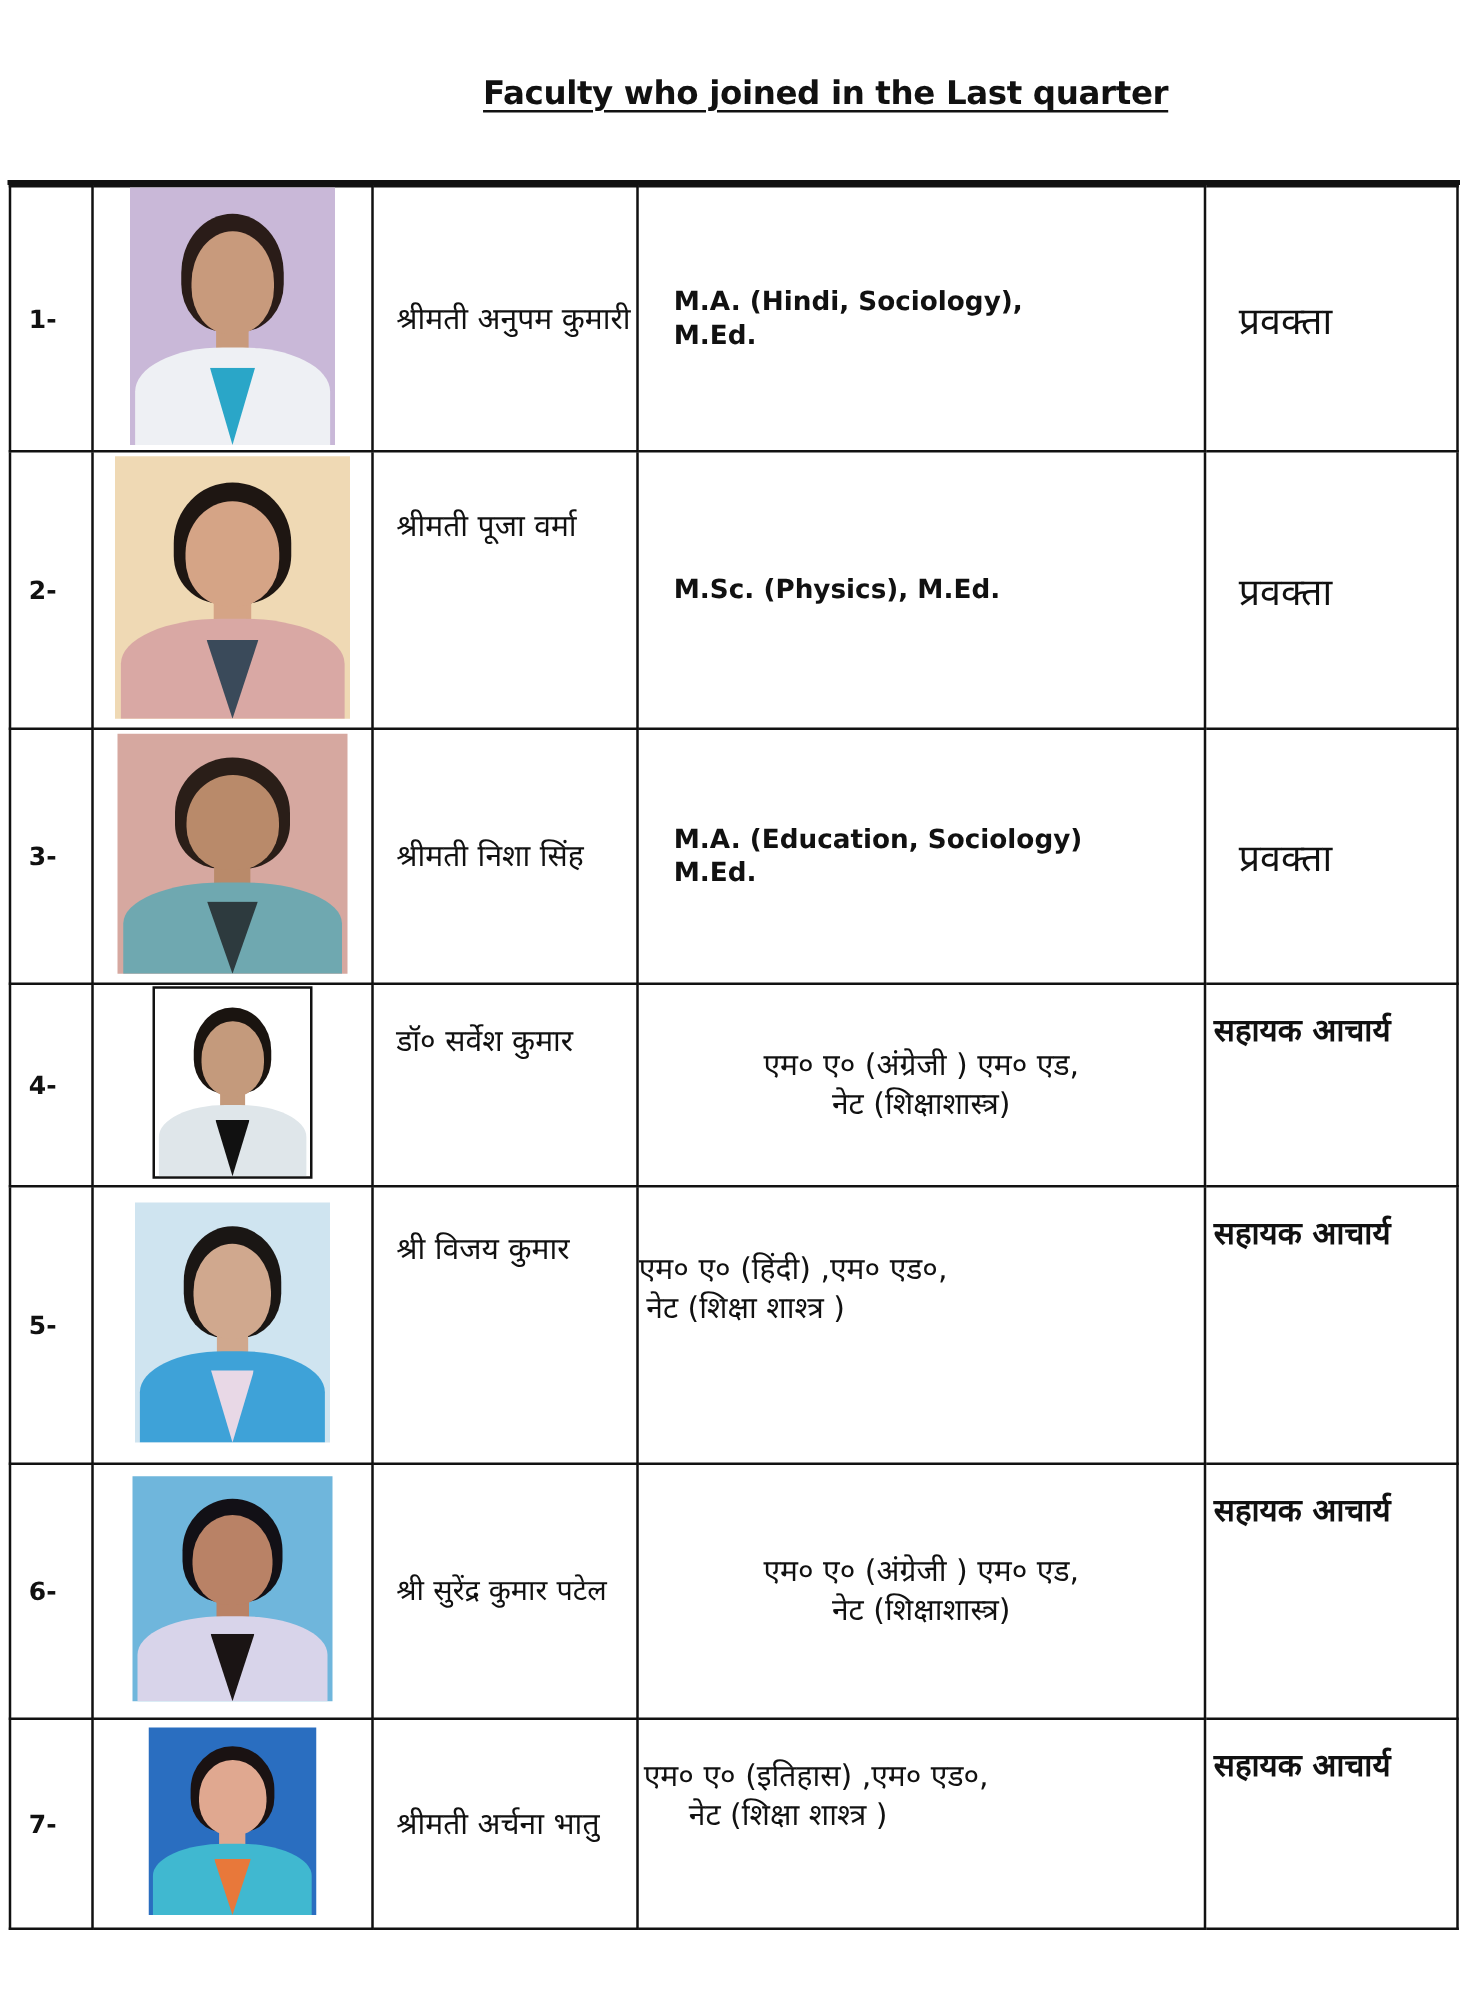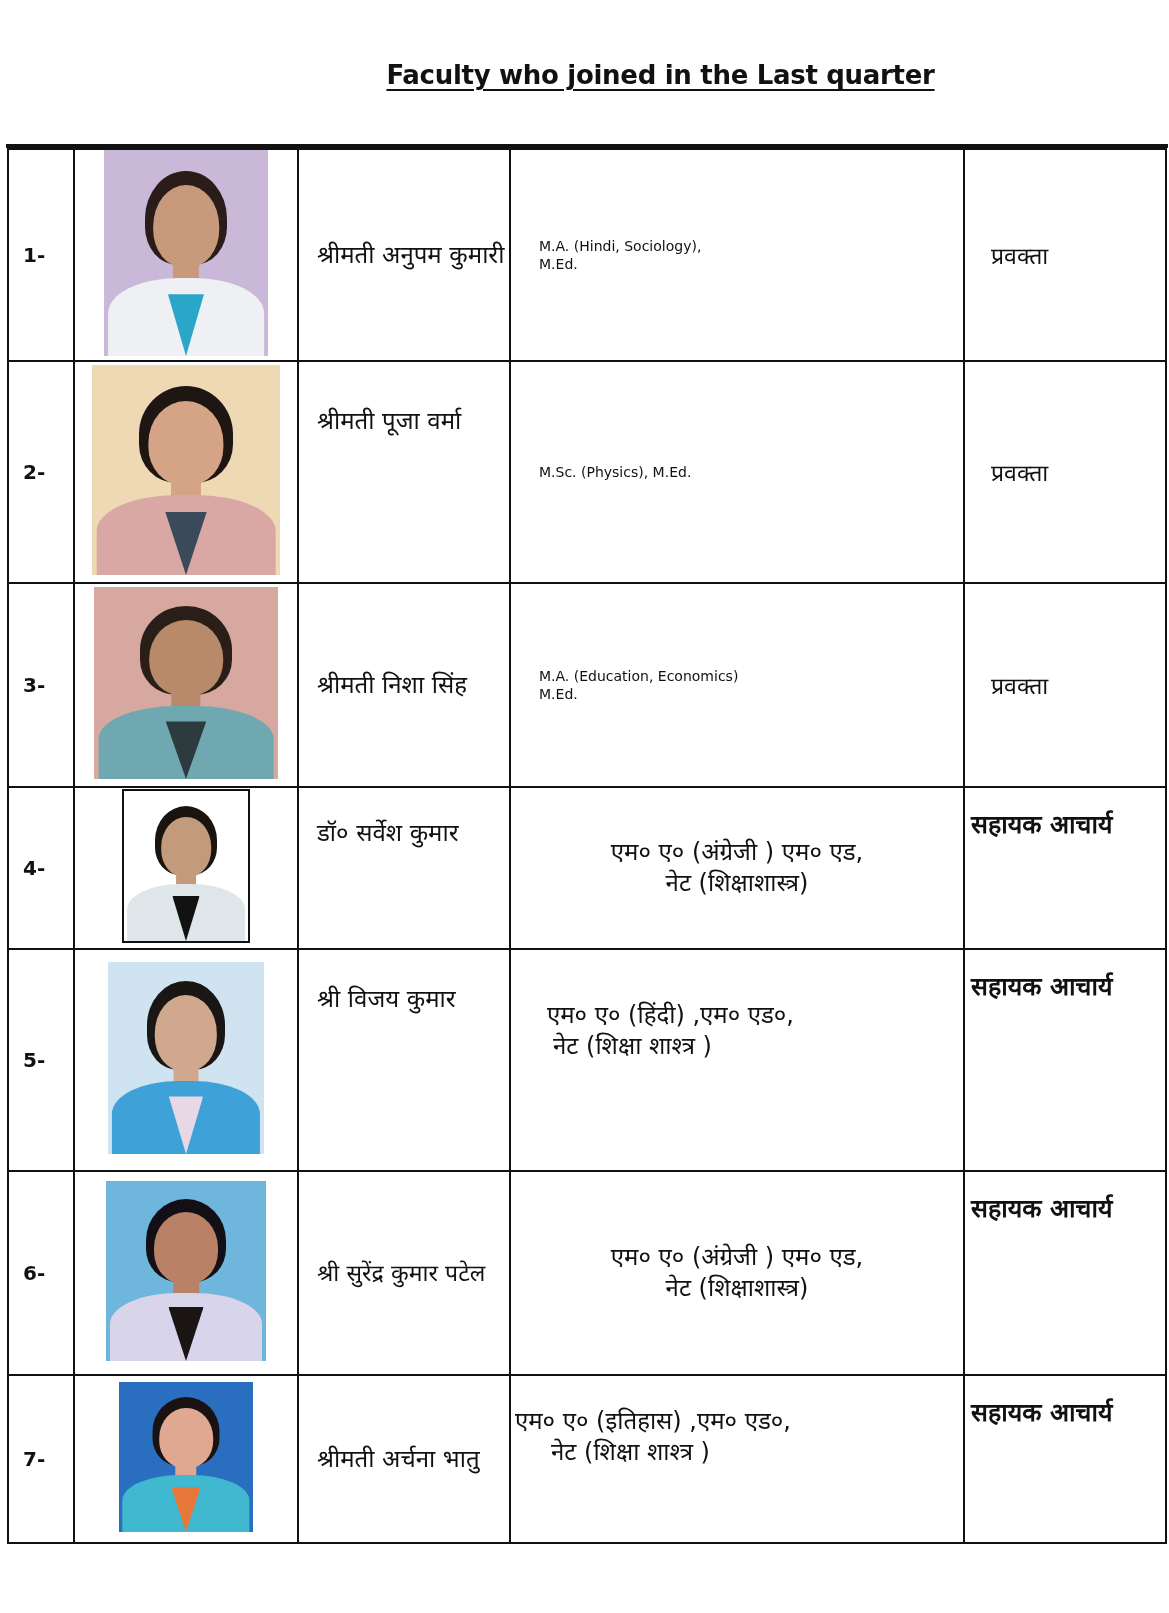--- a/index.html
+++ b/index.html
@@ -39,24 +39,24 @@
     }
     .photo .hair {
       position: absolute; left: 50%; transform: translateX(-50%);
       border-radius: 50% 50% 40% 40%;
     }
     .photo .body {
       position: absolute; left: 50%; transform: translateX(-50%); bottom: 0;
       border-radius: 45% 45% 0 0;
     }
     .name { font-family: "DejaVu Sans", sans-serif; font-size: 24px; padding-left: 18px !important; line-height: 1.25; }
-    .qual { font-family: "DejaVu Sans", sans-serif; font-weight: normal; font-size: 14px; line-height: 1.3; }
+    .qual { font-family: "DejaVu Sans", sans-serif; font-weight: bold; font-size: 21px; line-height: 1.3; }
     .qual.latin { padding-left: 28px !important; }
     .qual.hindi { font-weight: normal; font-size: 24px; }
-    .desig { font-family: "DejaVu Sans", sans-serif; font-size: 23px; padding-left: 26px !important; }
+    .desig { font-family: "DejaVu Sans", sans-serif; font-size: 30px; padding-left: 26px !important; }
     .desig.top { vertical-align: top; padding-top: 18px !important; padding-left: 6px !important; font-weight: bold; font-size: 25px; }
     .qual-line { display: block; }
   </style>
 </head>
 <body>
 
 <div class="title">
   <span>Faculty who joined in the Last quarter</span>
 </div>
 <div class="top-rule"></div>
@@ -93,21 +93,21 @@
       </td>
       <td class="desig">प्रवक्ता</td>
     </tr>
     <tr style="height:204px">
       <td class="sn">3-</td>
       <td class="photo-cell"><div class="photo" aria-label="Photo of Smt. Nisha Singh" style="width: 184px; height: 192px; background: rgb(214, 168, 160);"><div class="hair" style="width: 92px; height: 88.32px; top: 19.2px; background: rgb(42, 30, 24);"></div><div style="position: absolute; left: 50%; transform: translateX(-50%); top: 99.84px; width: 29.44px; height: 26.88px; background: rgb(185, 138, 106);"></div><div class="body" style="width: 174.8px; height: 72.96px; background: rgb(111, 168, 176);">
               <div style="position: absolute; left: 50%; transform: translateX(-50%); bottom: 0px; width: 40.48px; height: 57.6px; background: rgb(45, 58, 62); clip-path: polygon(0px 0px, 100% 0px, 50% 100%);"></div>
             </div><div class="face" style="width: 73.6px; height: 76.8px; top: 32.64px; background: rgb(185, 138, 106);"></div></div></td>
       <td class="name" style="padding-left:22px"><span>श्रीमती निशा सिंह</span></td>
       <td class="qual latin" style="padding-left:24px">
-        <span class="qual-line">M.A. (Education, Economics)</span>
+        <span class="qual-line">M.A. (Education, Sociology)</span>
         <span class="qual-line">M.Ed.</span>
       </td>
       <td class="desig">प्रवक्ता</td>
     </tr>
     <tr style="height:162px">
       <td class="sn">4-</td>
       <td class="photo-cell"><div class="photo" style="border: 2px solid rgb(17, 17, 17); width: 124px; height: 150px; background: rgb(255, 255, 255);" aria-label="Photo of Dr. Sarvesh Kumar"><div class="hair" style="width: 62px; height: 69px; top: 15px; background: rgb(26, 20, 16);"></div><div style="position: absolute; left: 50%; transform: translateX(-50%); top: 78px; width: 19.84px; height: 21px; background: rgb(196, 154, 124);"></div><div class="body" style="width: 117.8px; height: 57px; background: rgb(223, 230, 234);">
               <div style="position: absolute; left: 50%; transform: translateX(-50%); bottom: 0px; width: 27.28px; height: 45px; background: rgb(17, 17, 17); clip-path: polygon(0px 0px, 100% 0px, 50% 100%);"></div>
             </div><div class="face" style="width: 49.6px; height: 60px; top: 25.5px; background: rgb(196, 154, 124);"></div></div></td>
       <td class="name" style="vertical-align:top;padding-top:30px;padding-left:22px"><span>डॉ० सर्वेश कुमार</span></td>
@@ -116,21 +116,21 @@
         <span class="qual-line">नेट (शिक्षाशास्त्र)</span>
       </td>
       <td class="desig top">सहायक आचार्य</td>
     </tr>
     <tr style="height:222px">
       <td class="sn">5-</td>
       <td class="photo-cell"><div class="photo" aria-label="Photo of Shri Vijay Kumar" style="width: 156px; height: 192px; background: rgb(207, 228, 240);"><div class="hair" style="width: 78px; height: 88.32px; top: 19.2px; background: rgb(26, 22, 20);"></div><div style="position: absolute; left: 50%; transform: translateX(-50%); top: 99.84px; width: 24.96px; height: 26.88px; background: rgb(208, 168, 142);"></div><div class="body" style="width: 148.2px; height: 72.96px; background: rgb(62, 162, 216);">
               <div style="position: absolute; left: 50%; transform: translateX(-50%); bottom: 0px; width: 34.32px; height: 57.6px; background: rgb(232, 216, 230); clip-path: polygon(0px 0px, 100% 0px, 50% 100%);"></div>
             </div><div class="face" style="width: 62.4px; height: 76.8px; top: 32.64px; background: rgb(208, 168, 142);"></div></div></td>
       <td class="name" style="padding-left:24px;vertical-align:top;padding-top:34px"><span>श्री विजय कुमार</span></td>
-      <td class="qual hindi" style="padding-left:36px;vertical-align:top;padding-top:50px">
+      <td class="qual hindi" style="vertical-align:top;padding-top:50px">
         <span class="qual-line">एम० ए० (हिंदी) ,एम० एड०,</span>
         <span class="qual-line" style="padding-left:6px">नेट (शिक्षा शाश्त्र )</span>
       </td>
       <td class="desig top" style="padding-top:58px">सहायक आचार्य</td>
     </tr>
     <tr style="height:204px">
       <td class="sn">6-</td>
       <td class="photo-cell"><div class="photo" aria-label="Photo of Shri Surendra Kumar Patel" style="width: 160px; height: 180px; background: rgb(111, 182, 220);"><div class="hair" style="width: 80px; height: 82.8px; top: 18px; background: rgb(18, 16, 22);"></div><div style="position: absolute; left: 50%; transform: translateX(-50%); top: 93.6px; width: 25.6px; height: 25.2px; background: rgb(185, 130, 102);"></div><div class="body" style="width: 152px; height: 68.4px; background: rgb(216, 212, 234);">
               <div style="position: absolute; left: 50%; transform: translateX(-50%); bottom: 0px; width: 35.2px; height: 54px; background: rgb(26, 20, 20); clip-path: polygon(0px 0px, 100% 0px, 50% 100%);"></div>
             </div><div class="face" style="width: 64px; height: 72px; top: 30.6px; background: rgb(185, 130, 102);"></div></div></td>

